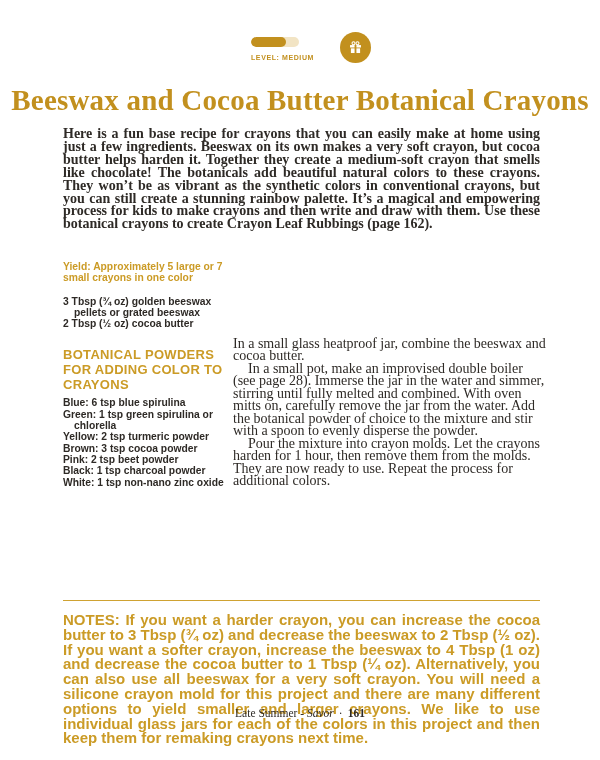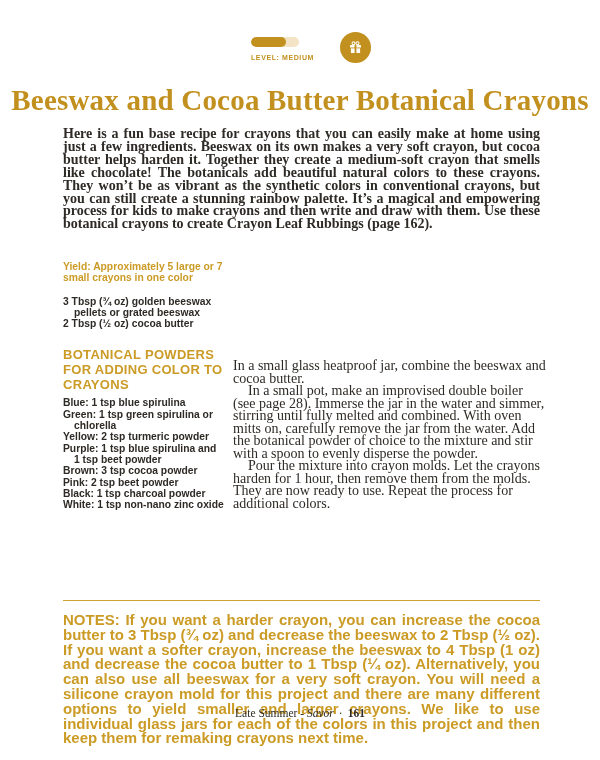--- a/index.html
+++ b/index.html
@@ -138,24 +138,23 @@
   <div class="columns">
 
     <aside class="sidebar">
       <p class="yield">Yield: Approximately 5 large or 7 small crayons in one color</p>
       <ul class="ingredients">
         <li>3 Tbsp (¾ oz) golden beeswax pellets or grated beeswax</li>
         <li>2 Tbsp (½ oz) cocoa butter</li>
       </ul>
       <h2 class="powders-heading">BOTANICAL POWDERS FOR ADDING COLOR TO CRAYONS</h2>
       <ul class="powders">
-        <li>Blue: 1 tsp blue spirulina</li>
+        <li>Blue: 6 tsp blue spirulina</li>
         <li>Green: 1 tsp green spirulina or chlorella</li>
         <li>Yellow: 2 tsp turmeric powder</li>
-        <li>Purple: 1 tsp blue spirulina and 1 tsp beet powder</li>
         <li>Brown: 3 tsp cocoa powder</li>
         <li>Pink: 2 tsp beet powder</li>
         <li>Black: 1 tsp charcoal powder</li>
         <li>White: 1 tsp non-nano zinc oxide</li>
       </ul>
     </aside>
 
     <section class="instructions">
       <p>In a small glass heatproof jar, combine the beeswax and cocoa butter.</p>
       <p class="indent">In a small pot, make an improvised double boiler (see page 28). Immerse the jar in the water and simmer, stirring until fully melted and combined. With oven mitts on, carefully remove the jar from the water. Add the botanical powder of choice to the mixture and stir with a spoon to evenly disperse the powder.</p>

